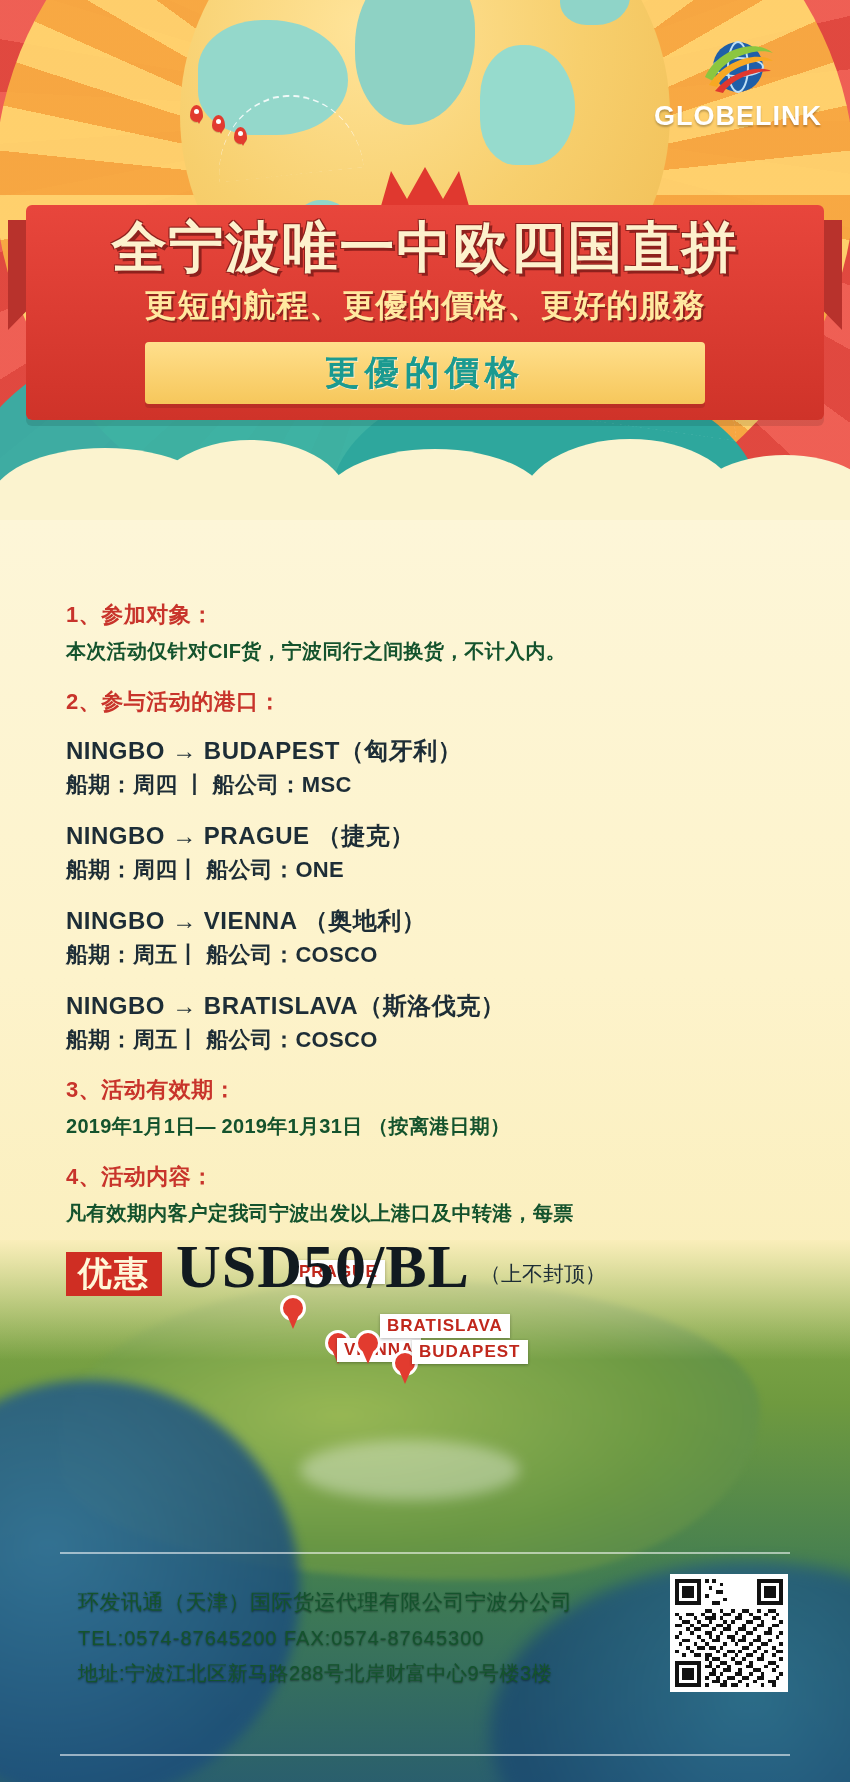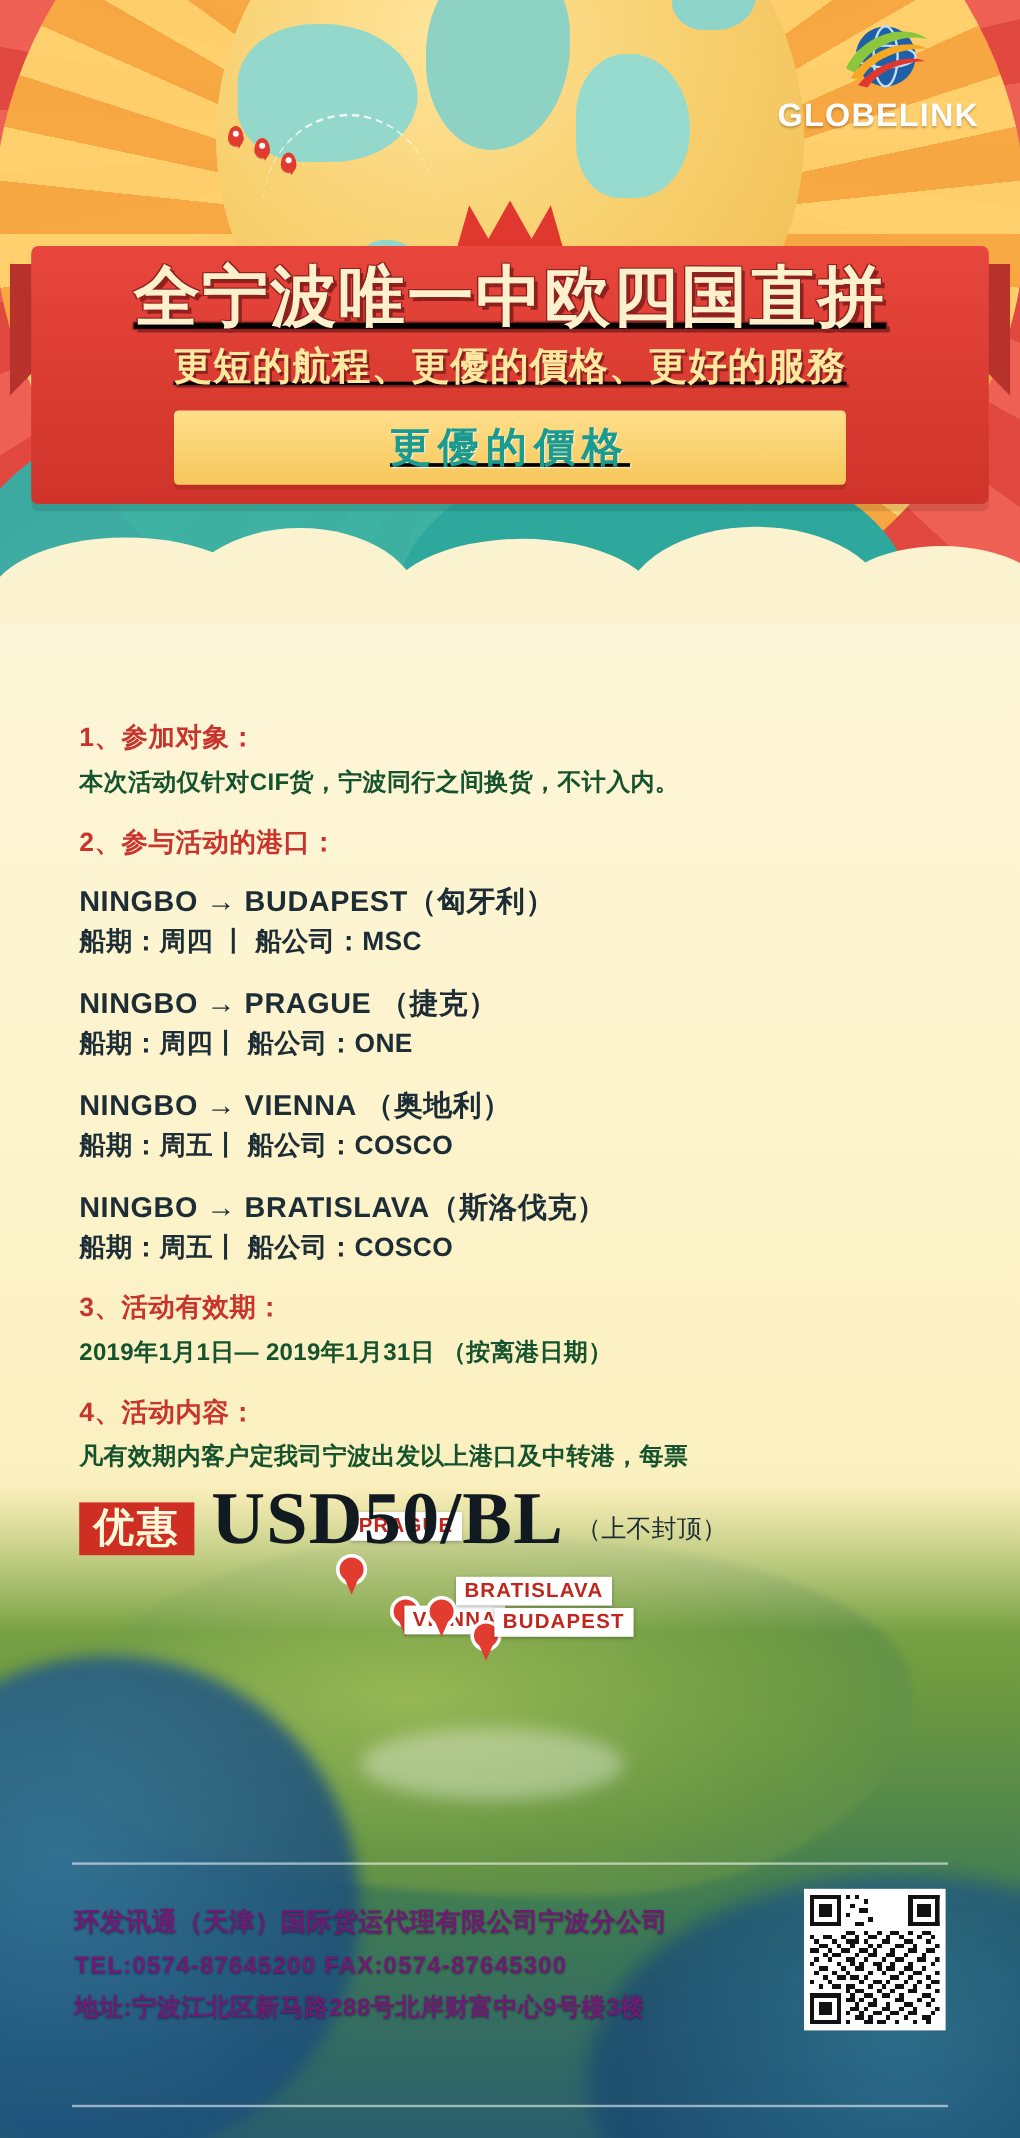--- a/index.html
+++ b/index.html
@@ -138,22 +138,23 @@
     position:absolute; right: 110px; bottom: 110px;
     width: 160px; height: 60px;
     border-top: 2px dotted rgba(255,255,255,.55);
     border-radius: 50% 50% 0 0/100% 100% 0 0;
     transform: rotate(8deg);
   }
 
   
   .logo {
     position: absolute;
-    right: 22px; top: 17px;
+    right: 22px; top: 37px;
     width: 180px;
+    text-align: center;
     z-index: 12;
   }
   .logo-mark {
     width: 74px; height: 62px;
     margin: 0 auto 2px;
     position: relative;
   }
   .logo-text {
     font-family: "Liberation Sans", sans-serif;
     font-weight: bold;
@@ -179,21 +180,20 @@
   .tail.left { left: 8px; clip-path: polygon(0 0, 100% 0, 100% 100%, 50% 72%, 0 100%); }
   .tail.right { right: 8px; clip-path: polygon(0 0, 100% 0, 100% 100%, 50% 72%, 0 100%); }
 
   .headline-band {
     position: relative;
     margin: 0 26px;
     background: linear-gradient(#e8463c, #cf3329);
     border-radius: 6px;
     padding: 14px 22px 16px;
     box-shadow: 0 6px 0 rgba(0,0,0,.10);
-    text-decoration: underline;
   }
   .headline-main {
     text-align: center;
     font-family: "DejaVu Sans", "Liberation Sans", sans-serif;
     font-weight: bold;
     font-size: 55px;
     line-height: 1.04;
     color: #fdf1cd;
     letter-spacing: 2px;
     text-shadow:
@@ -409,23 +409,23 @@
     height: 240px;
     z-index: 7;
   }
   .footer-rule {
     position:absolute; left: 60px; top: 10px; width: 730px; height: 2px;
     background: rgba(255,255,255,.55);
   }
   .footer-rule.bottom { top: 212px; }
   .footer-text {
     position: absolute;
-    left: 62px; top: 42px;
-    color: #701a75;
-    font-weight: bold;
+    left: 78px; top: 42px;
+    color: #14532d;
+    font-weight: normal;
     line-height: 1.75;
     text-shadow: 0 1px 2px rgba(0,0,0,.45);
   }
   .footer-text .ln1 { font-size: 21px; letter-spacing: .5px; }
   .footer-text .ln2 { font-size: 20px; letter-spacing: 1px; }
   .footer-text .ln3 { font-size: 20px; letter-spacing: .5px; }
   .qr {
     position: absolute;
     right: 62px; top: 32px;
     width: 118px; height: 118px;

